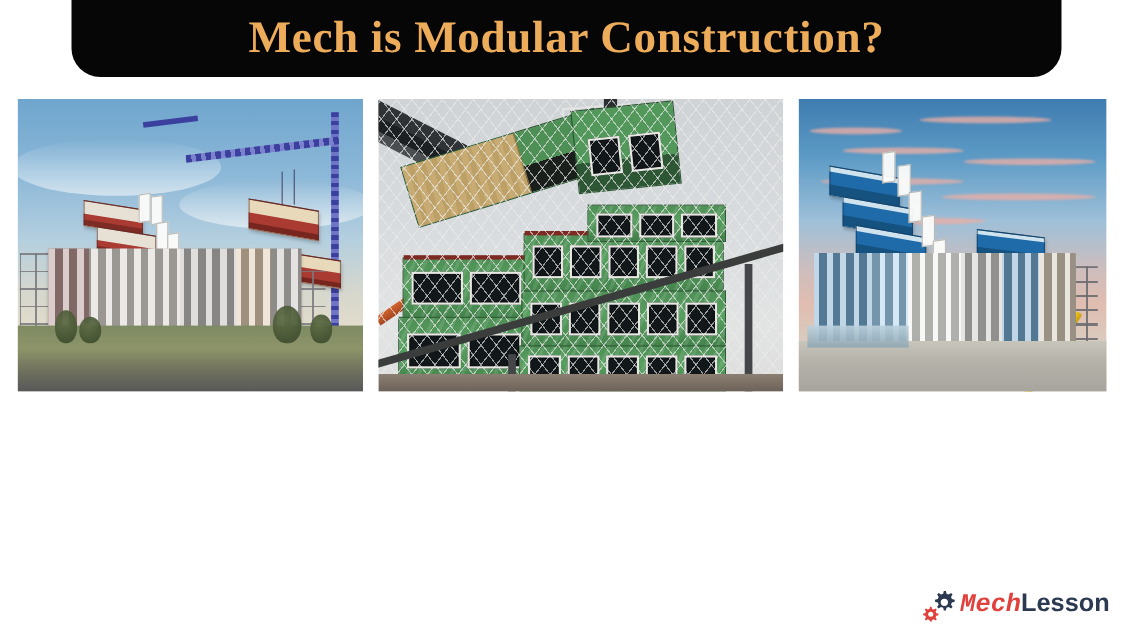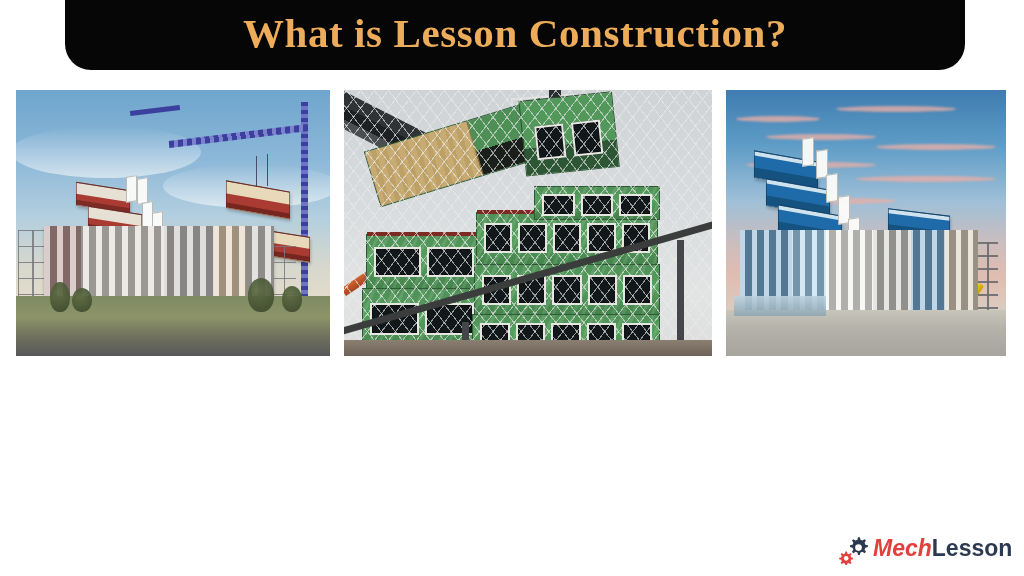--- a/index.html
+++ b/index.html
@@ -230,32 +230,32 @@
   }
 
   
   #logo {
     position:absolute; left:838px; top:528px;
     display:flex; align-items:center; height:40px;
   }
   #logo-gears { width:34px; height:34px; position:relative; margin-right:1px; }
   #logo-word { font-size:23px; line-height:1; white-space:nowrap; }
   #logo-mech {
-    color:#E0413C; font-family:Liberation Sans, sans-serif;
+    color:#E0413C; font-family:Liberation Mono, monospace;
     font-style:italic; font-weight:700;
   }
   #logo-lesson {
     color:#2C3A51; font-family:"Liberation Sans",sans-serif; font-weight:700;
   }
 </style>
 </head>
 <body>
 
 <div id="title-banner">
-  <div id="title-text">What is Lesson Construction?</div>
+  <div id="title-text">Mech is Modular Construction?</div>
 </div>
 
 <div id="photo-strip">
 
   <div class="photo" id="photo-1">
     <div class="photo-inner sky-blue">
       <svg width="314" height="266" viewBox="0 0 314 266" style="position:absolute;inset:0;">
         <defs>
           <linearGradient id="p1cloud" x1="0" y1="0" x2="0" y2="1">
             <stop offset="0%" stop-color="#ffffff" stop-opacity=".0"></stop>

